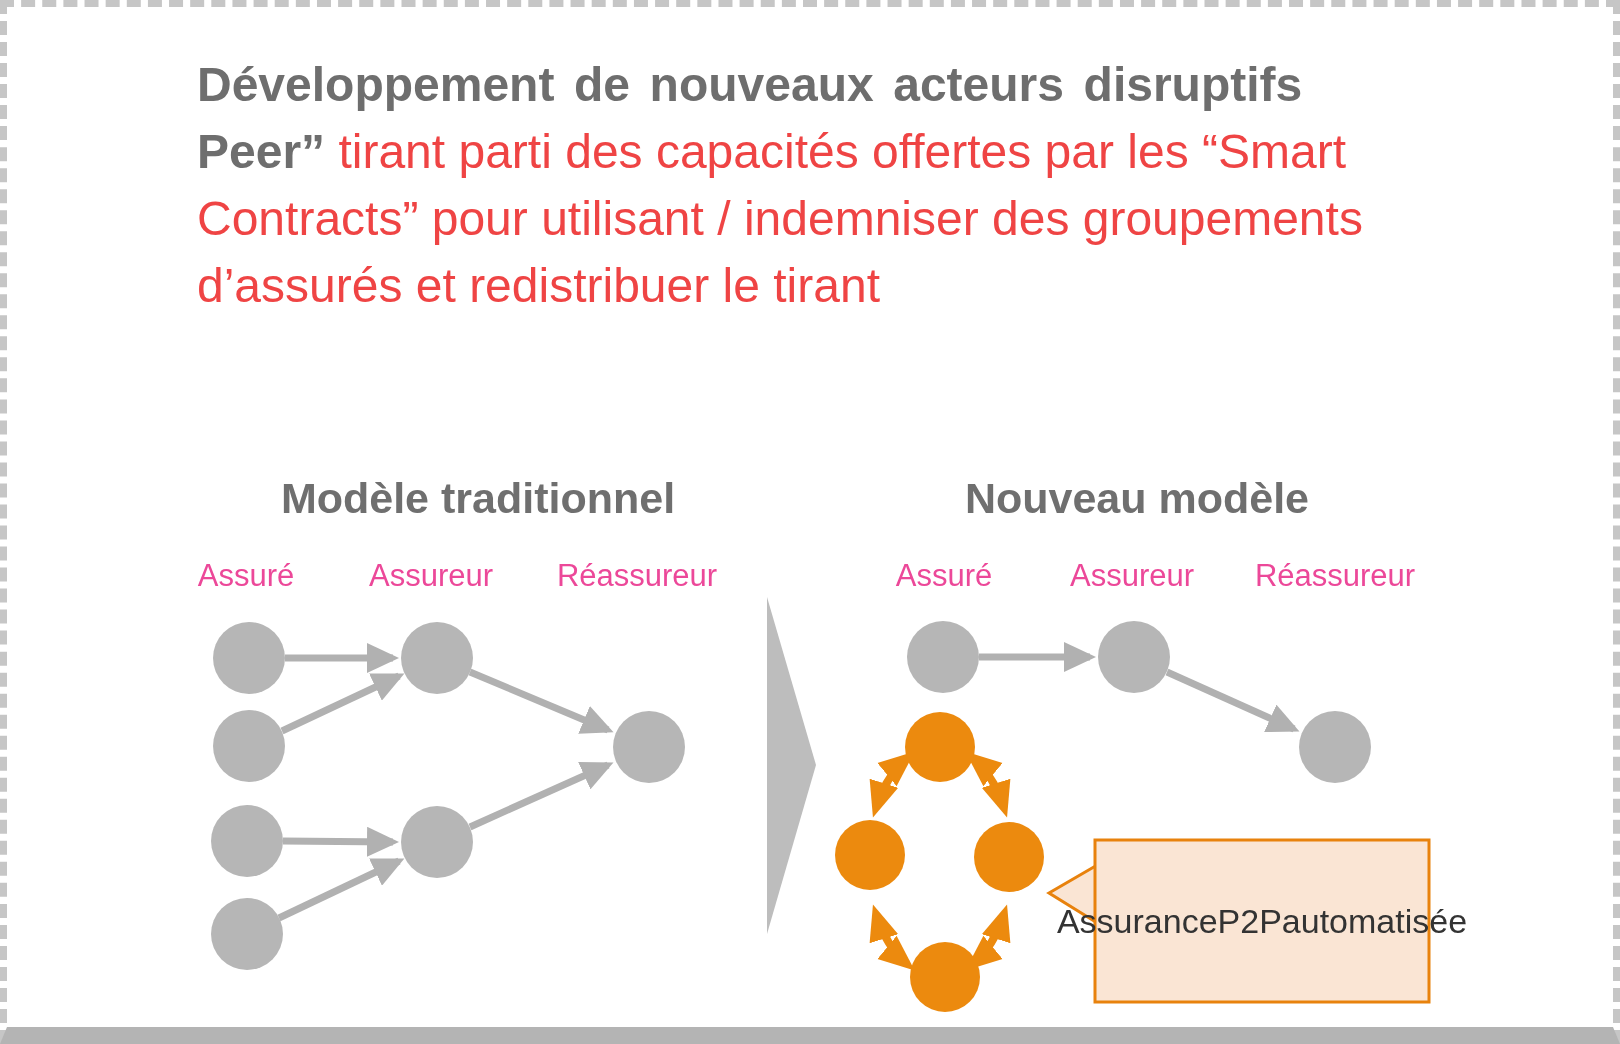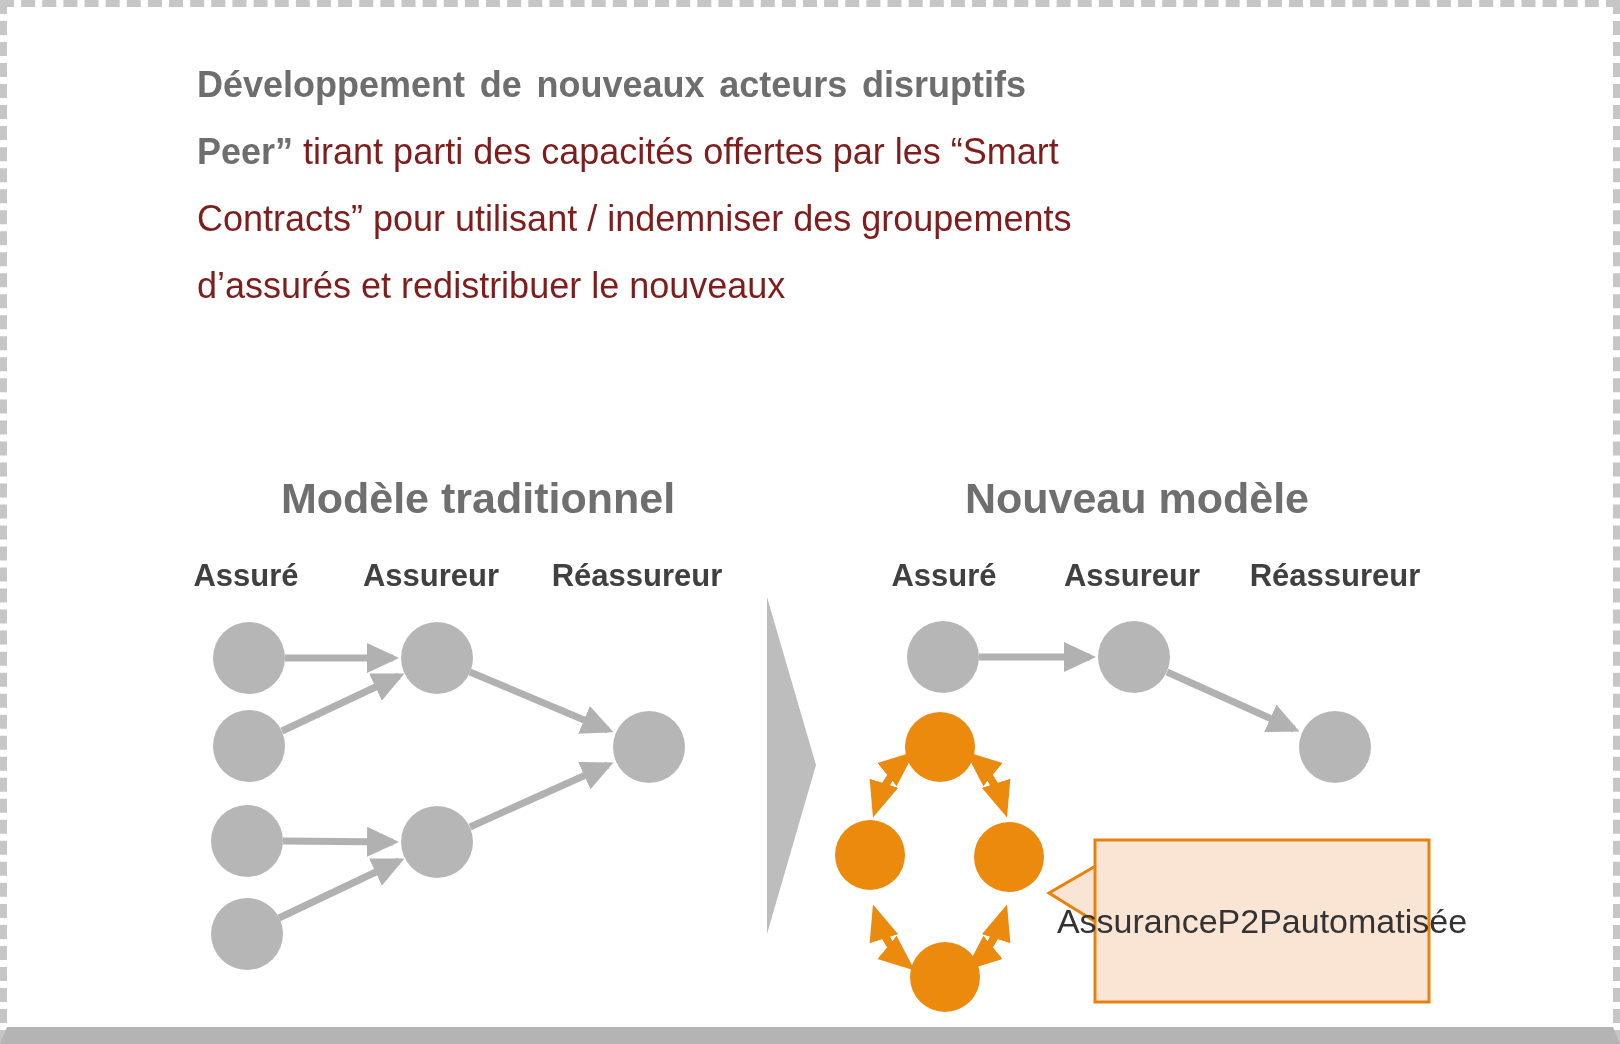--- a/index.html
+++ b/index.html
@@ -3,45 +3,45 @@
 <meta charset="utf-8">
 <style>
   html,body{margin:0;padding:0;background:#ffffff;}
   body{width:1620px;height:1044px;position:relative;overflow:hidden;
        font-family:"Liberation Sans", sans-serif;}
   .slide{position:absolute;inset:0;background:#ffffff;box-sizing:border-box;
          border-top:7px dashed #c6c6c6;border-left:7px dashed #c6c6c6;
          border-right:7px dashed #c6c6c6;border-bottom:17px solid #b4b4b4;}
   
   .header{position:absolute;left:190px;top:44px;width:1280px;}
-  .h-line{white-space:nowrap;font-size:36px;line-height:67px;}
+  .h-line{white-space:nowrap;font-size:48px;line-height:67px;}
   .h-bold{font-weight:bold;color:#6e6e6e;word-spacing:0.13em;}
-  .h-reg{font-weight:normal;color:#7f1d1d;}
+  .h-reg{font-weight:normal;color:#ef4444;}
   
   .diag-title{position:absolute;top:467px;font-size:43px;font-weight:bold;color:#6f6f6f;
               text-align:center;transform:translateX(-50%);white-space:nowrap;margin-left:19px;}
-  .col-label{position:absolute;top:551px;font-size:31px;font-weight:bold;color:#404040;
+  .col-label{position:absolute;top:551px;font-size:31px;font-weight:normal;color:#ec4899;
              text-align:center;transform:translateX(-50%);white-space:nowrap;}
   
   .canvas{position:absolute;left:0;top:0;width:1620px;height:1044px;}
   
   .callout-text{position:absolute;left:1088px;top:833px;width:334px;height:162px;
                 display:flex;flex-direction:row;align-items:center;justify-content:center;
                 font-size:34px;line-height:50px;color:#333333;text-align:center;}
 </style>
 </head>
 <body>
 
 <div class="slide">
 
   <div class="header">
     <div class="h-line"><span class="h-bold">Développement de nouveaux acteurs disruptifs</span><span class="h-reg"></span></div>
     <div class="h-line"><span class="h-bold">Peer”</span><span class="h-reg"> tirant parti des capacités offertes par les “Smart</span></div>
     <div class="h-line"><span class="h-bold"></span><span class="h-reg">Contracts” pour utilisant / indemniser des groupements</span></div>
-    <div class="h-line"><span class="h-bold"></span><span class="h-reg">d’assurés et redistribuer le nouveaux</span></div>
+    <div class="h-line"><span class="h-bold"></span><span class="h-reg">d’assurés et redistribuer le tirant</span></div>
   </div>
 
   <div class="diag-title" style="left:452px">Modèle traditionnel</div>
   <div class="diag-title" style="left:1111px">Nouveau modèle</div>
 
   <div class="col-label" style="left:239px">Assuré</div>
   <div class="col-label" style="left:424px">Assureur</div>
   <div class="col-label" style="left:630px">Réassureur</div>
 
   <div class="col-label" style="left:937px">Assuré</div>

